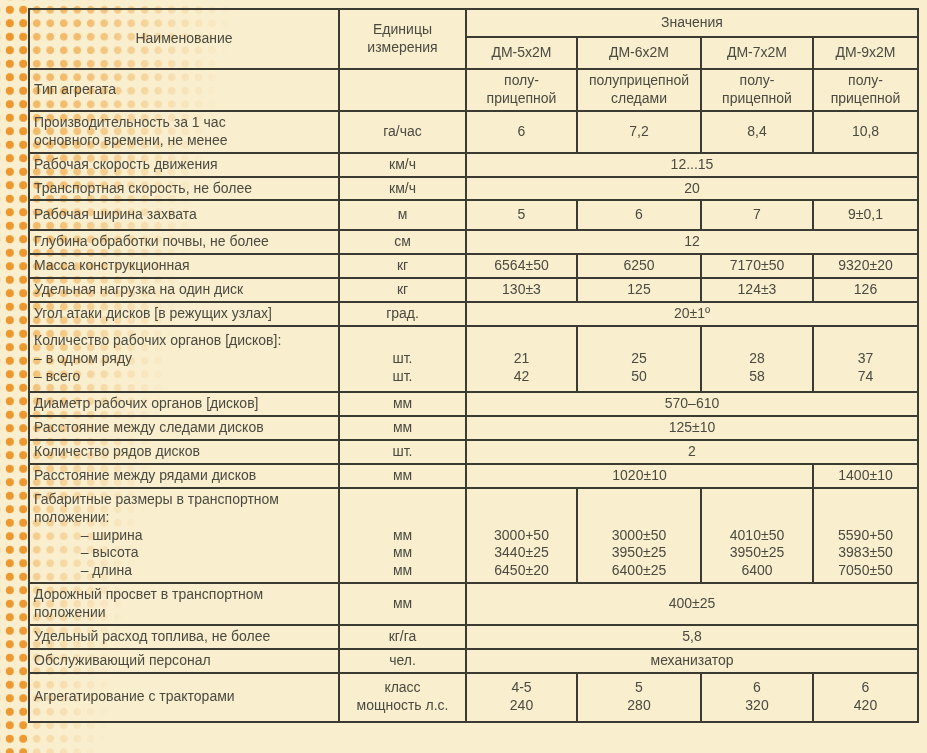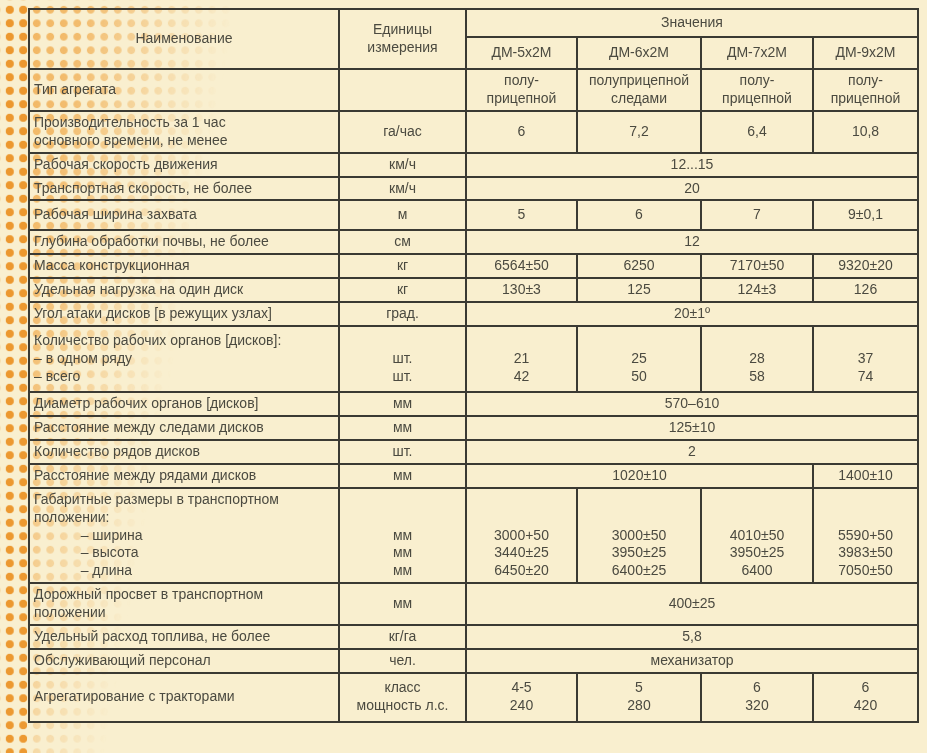--- a/index.html
+++ b/index.html
@@ -88,21 +88,21 @@
 прицепной</td>
     <td class="ctr pre">полу-
 прицепной</td>
   </tr>
   <tr class="r-prod">
     <td class="lbl pre">Производительность за 1 час
 основного времени, не менее</td>
     <td class="ctr">га/час</td>
     <td class="ctr">6</td>
     <td class="ctr">7,2</td>
-    <td class="ctr">6,4</td>
+    <td class="ctr">8,4</td>
     <td class="ctr">10,8</td>
   </tr>
   <tr class="r-std">
     <td class="lbl">Рабочая скорость движения</td>
     <td class="ctr">км/ч</td>
     <td class="ctr" colspan="4">12...15</td>
   </tr>
   <tr class="r-std">
     <td class="lbl">Транспортная скорость, не более</td>
     <td class="ctr">км/ч</td>

